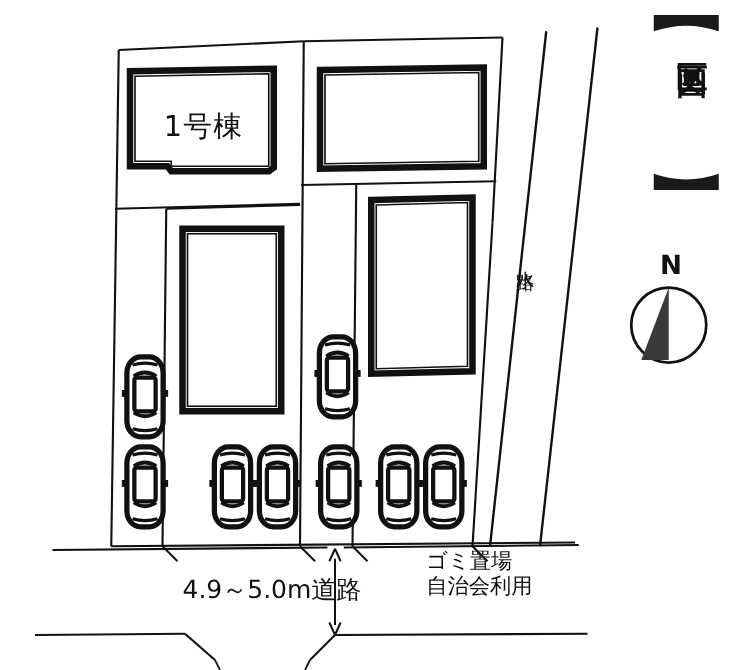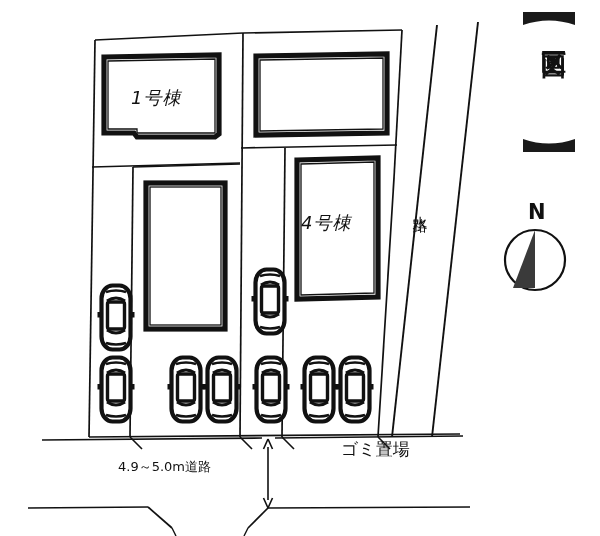--- a/index.html
+++ b/index.html
@@ -1,26 +1,26 @@
 <!DOCTYPE html>
 <html><head>
 <meta charset="utf-8">
 <style>
   html,body{margin:0;padding:0;background:#ffffff;}
   body{width:600px;height:536px;overflow:hidden;
        font-family:"Liberation Sans","DejaVu Sans",sans-serif;color:#111;}
   #plan{position:relative;width:600px;height:536px;background:#fff;}
   svg{position:absolute;left:0;top:0;width:600px;height:536px;}
   .lbl{position:absolute;white-space:nowrap;color:#111;}
-  .bldg-label{font-size:18px;letter-spacing:1px;font-family:"DejaVu Sans",sans-serif;font-style:italic;}
+  .bldg-label{font-size:23px;letter-spacing:1px;font-family:"DejaVu Sans",sans-serif;}
   .vert{writing-mode:vertical-rl;text-orientation:upright;}
   .title-text{font-size:25px;font-weight:bold;letter-spacing:3px;
               font-family:"DejaVu Sans",sans-serif;}
   .waterway{font-size:15px;letter-spacing:2px;font-family:"DejaVu Sans",sans-serif;}
-  .road-text{font-size:13px;letter-spacing:0px;font-family:"DejaVu Sans",sans-serif;}
+  .road-text{font-size:20px;letter-spacing:0px;font-family:"DejaVu Sans",sans-serif;margin-left:28px;}
   .gomi-text{font-size:17px;line-height:1.05;text-align:center;
              font-family:"DejaVu Sans",sans-serif;}
   .north-n{font-size:21px;font-weight:bold;font-family:"DejaVu Sans",sans-serif;}
 </style>
 </head>
 <body>
 
 <div id="plan">
 
   <svg viewBox="0 0 600 536">
@@ -157,25 +157,25 @@
       <path d="M523 152 L575 152 L575 139 Q549 148 523 139 Z"></path>
     </g>
 
     <g>
       <circle cx="535" cy="260" r="30" fill="#fff" stroke="#111" stroke-width="2.2"></circle>
       <path d="M535 230 L513 288 L535 288 Z" fill="#3a3a3a"></path>
     </g>
   </svg>
 
   <div class="lbl bldg-label" style="left:131px;top:86px;">1号棟</div>
-  <div class="lbl bldg-label" style="left:301px;top:211px;">4号棟</div>
 
   <div class="lbl waterway vert" style="left:410px;top:204px;">水路</div>
 
   <div class="lbl road-text" style="left:118px;top:458px;">4.9～5.0m道路</div>
 
   <div class="lbl gomi-text" style="left:341px;top:441px;">ゴミ置場</div>
+  <div class="lbl gomi-text" style="left:341px;top:461px;">自治会利用</div>
 
   <div class="lbl title-text vert" style="left:537px;top:30px;">区画図</div>
 
   <div class="lbl north-n" style="left:528px;top:200px;">N</div>
 
 </div>
 
 </body></html>

